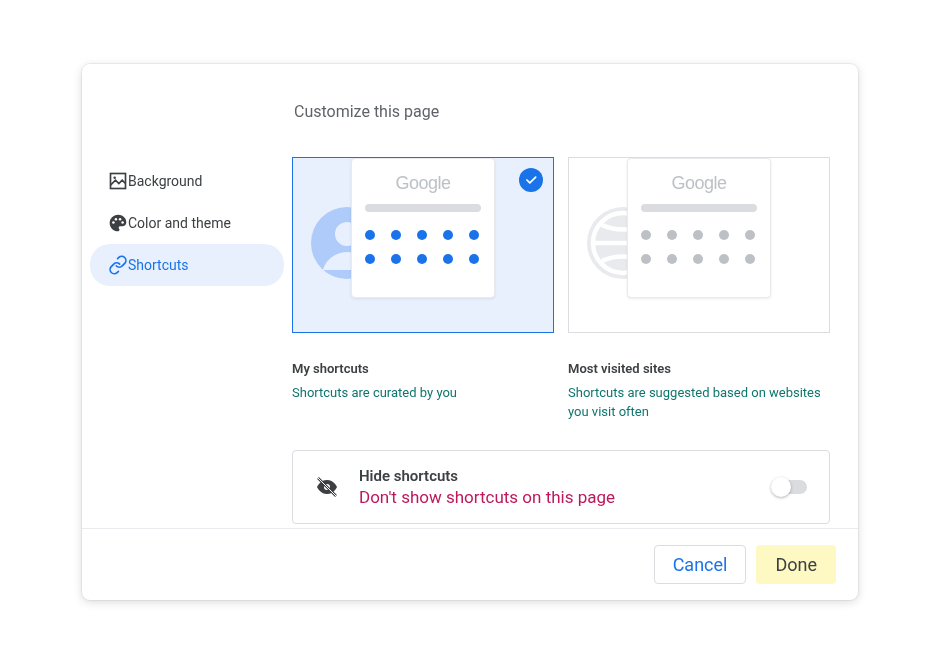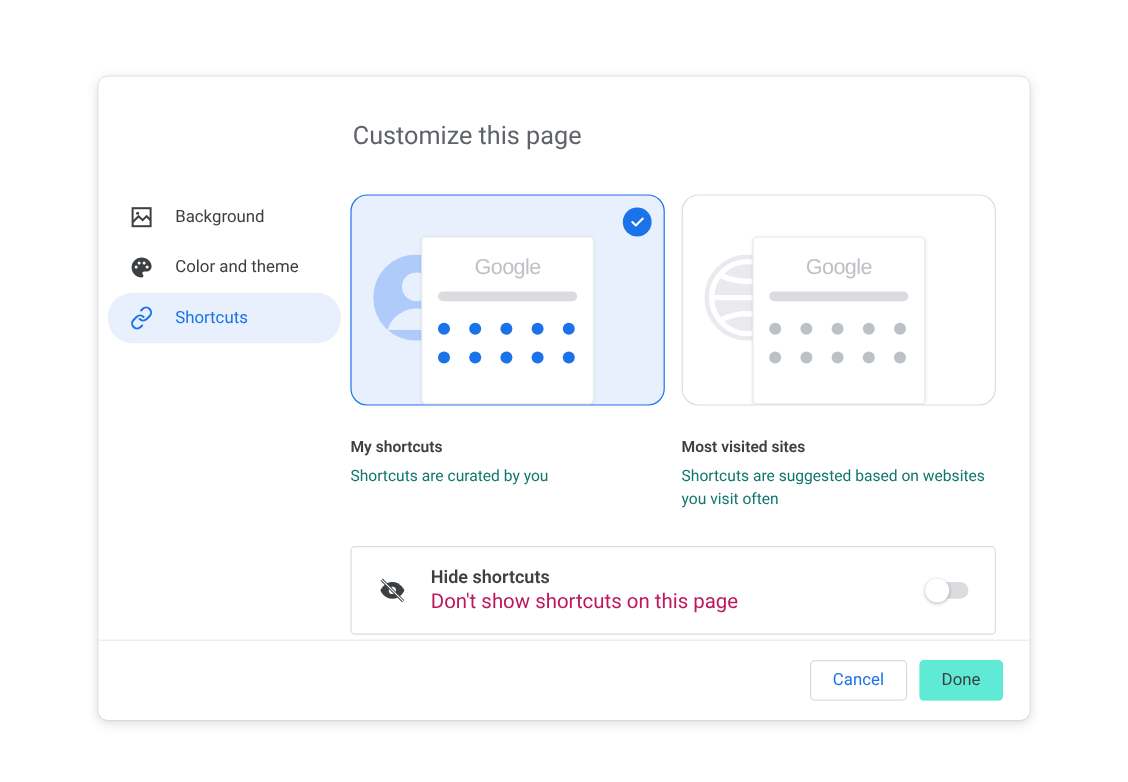--- a/index.html
+++ b/index.html
@@ -31,21 +31,20 @@
       display: flex;
       overflow: hidden;
     }
     .sidebar {
       width: 210px;
       padding: 96px 8px 0 8px;
     }
     .sidebar-item {
       display: flex;
       align-items: center;
-      gap: 18px;
       padding: 11px 18px;
       border-radius: 20px;
       cursor: pointer;
       color: #3c4043;
       font-size: 14px;
     }
     .sidebar-item.active {
       background: #e8f0fe;
       color: #1a73e8;
     }
@@ -55,43 +54,43 @@
       display: flex;
       align-items: center;
       justify-content: center;
       flex-shrink: 0;
     }
     .main {
       flex: 1;
       padding: 38px 28px 0 0;
     }
     .main-title {
-      font-size: 21px;
+      font-size: 16px;
       color: #5f6368;
       font-weight: 400;
       margin-bottom: 36px;
       margin-left: 2px;
     }
     .options-row {
       display: flex;
       gap: 14px;
       margin-bottom: 28px;
     }
     .option {
       flex: 1;
       cursor: pointer;
     }
     .option-card {
       border: 1px solid #dadce0;
-      border-radius: 14px;
+      border-radius: 0;
       height: 176px;
       position: relative;
       overflow: hidden;
       display: flex;
-      align-items: flex-end;
+      align-items: flex-start;
       justify-content: center;
     }
     .option.selected .option-card {
       border: 1px solid #1a73e8;
       background: #e8f0fe;
     }
     .check-badge {
       position: absolute;
       top: 10px;
       right: 10px;
@@ -212,33 +211,33 @@
     }
     .dialog-footer {
       border-top: 1px solid #e8eaed;
       padding: 16px 22px;
       display: flex;
       justify-content: flex-end;
       gap: 10px;
     }
     .btn {
       padding: 8px 18px;
-      font-size: 14px;
+      font-size: 18px;
       border-radius: 4px;
       cursor: pointer;
       border: 1px solid transparent;
       font-family: inherit;
     }
     .btn-cancel {
       background: #fff;
       color: #1a73e8;
       border: 1px solid #dadce0;
     }
     .btn-done {
-      background: #5eead4;
+      background: #fef9c3;
       color: #3c4043;
     }
   </style>
 </head>
 <body>
 
 <div class="dialog">
   <div class="dialog-body">
 
     <div class="sidebar">

